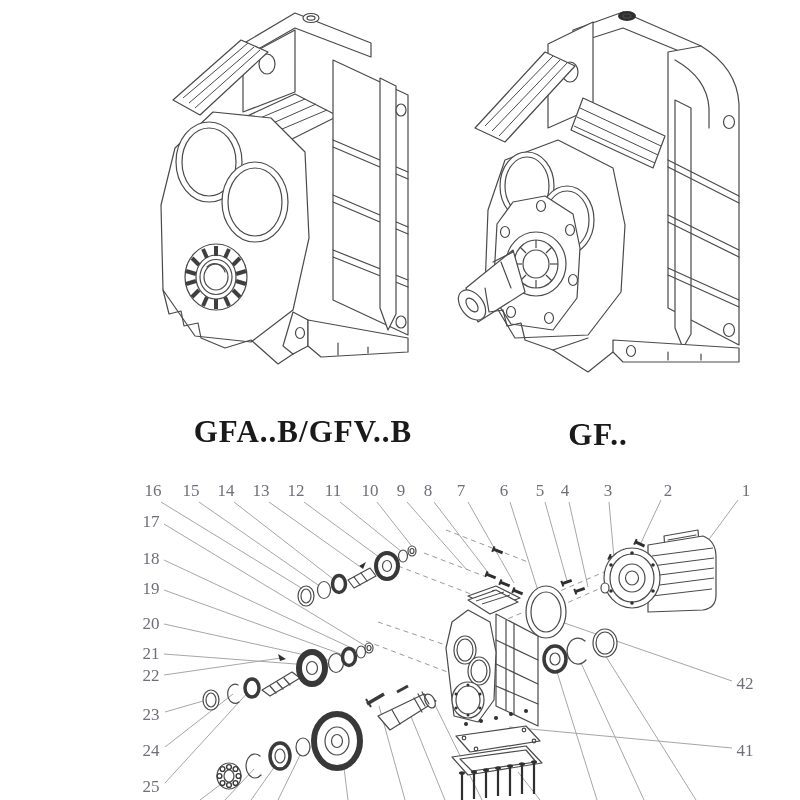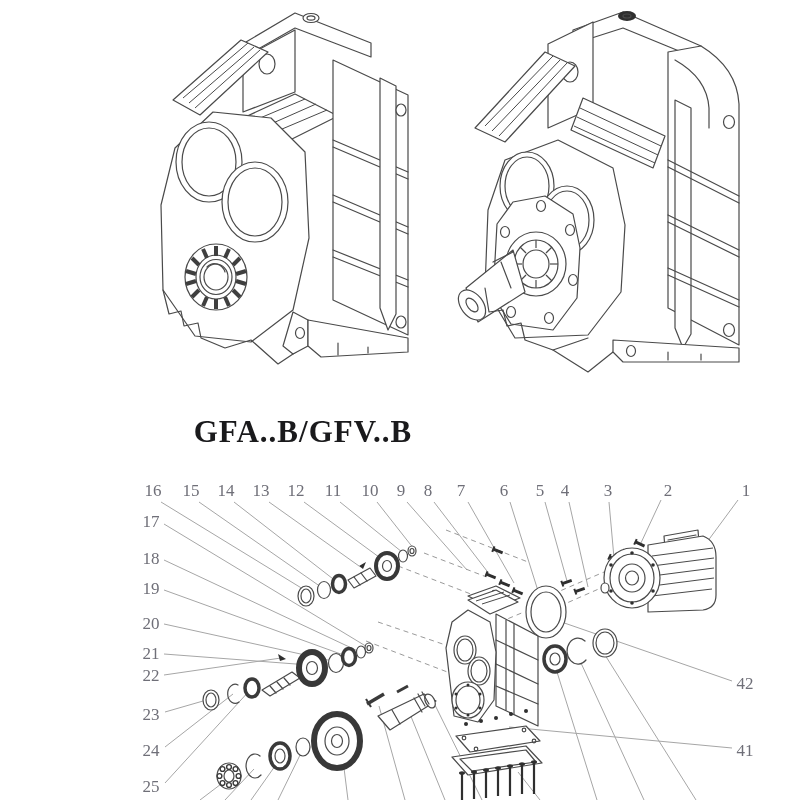--- a/index.html
+++ b/index.html
@@ -166,20 +166,21 @@
       <path class="ln" d="M32,288 L36,312 L50,310 L54,326 L68,323 L72,340 L100,350 L135,338"></path>
       <path class="ln" d="M100,350 L135,372 L160,352"></path>
       <polygon class="lnf" points="160,340 286,348 286,362 170,362 160,352"></polygon>
       <ellipse class="lnf" cx="178" cy="351" rx="4.5" ry="5.5"></ellipse>
       <line class="ln" x1="215" y1="352" x2="215" y2="360"></line>
       <line class="ln" x1="248" y1="354" x2="248" y2="360"></line>
     </g>
   </svg>
 
   <div id="label-left" class="model-label">GFA..B/GFV..B</div>
+  <div id="label-right" class="model-label">GF..</div>
 
   <svg id="exploded" style="left:0px;top:480px" width="800" height="320" viewBox="0 480 800 320">
 
     <g id="leader-layer">
         <line x1="690" y1="500" x2="648" y2="557" stroke="#a6a6a6" stroke-width="1"></line>
         <line x1="613" y1="500" x2="592" y2="545" stroke="#a6a6a6" stroke-width="1"></line>
         <line x1="561" y1="502" x2="566" y2="558" stroke="#a6a6a6" stroke-width="1"></line>
         <line x1="521" y1="502" x2="540" y2="587" stroke="#a6a6a6" stroke-width="1"></line>
         <line x1="497" y1="502" x2="519" y2="581" stroke="#a6a6a6" stroke-width="1"></line>
         <line x1="462" y1="502" x2="491" y2="594" stroke="#a6a6a6" stroke-width="1"></line>

